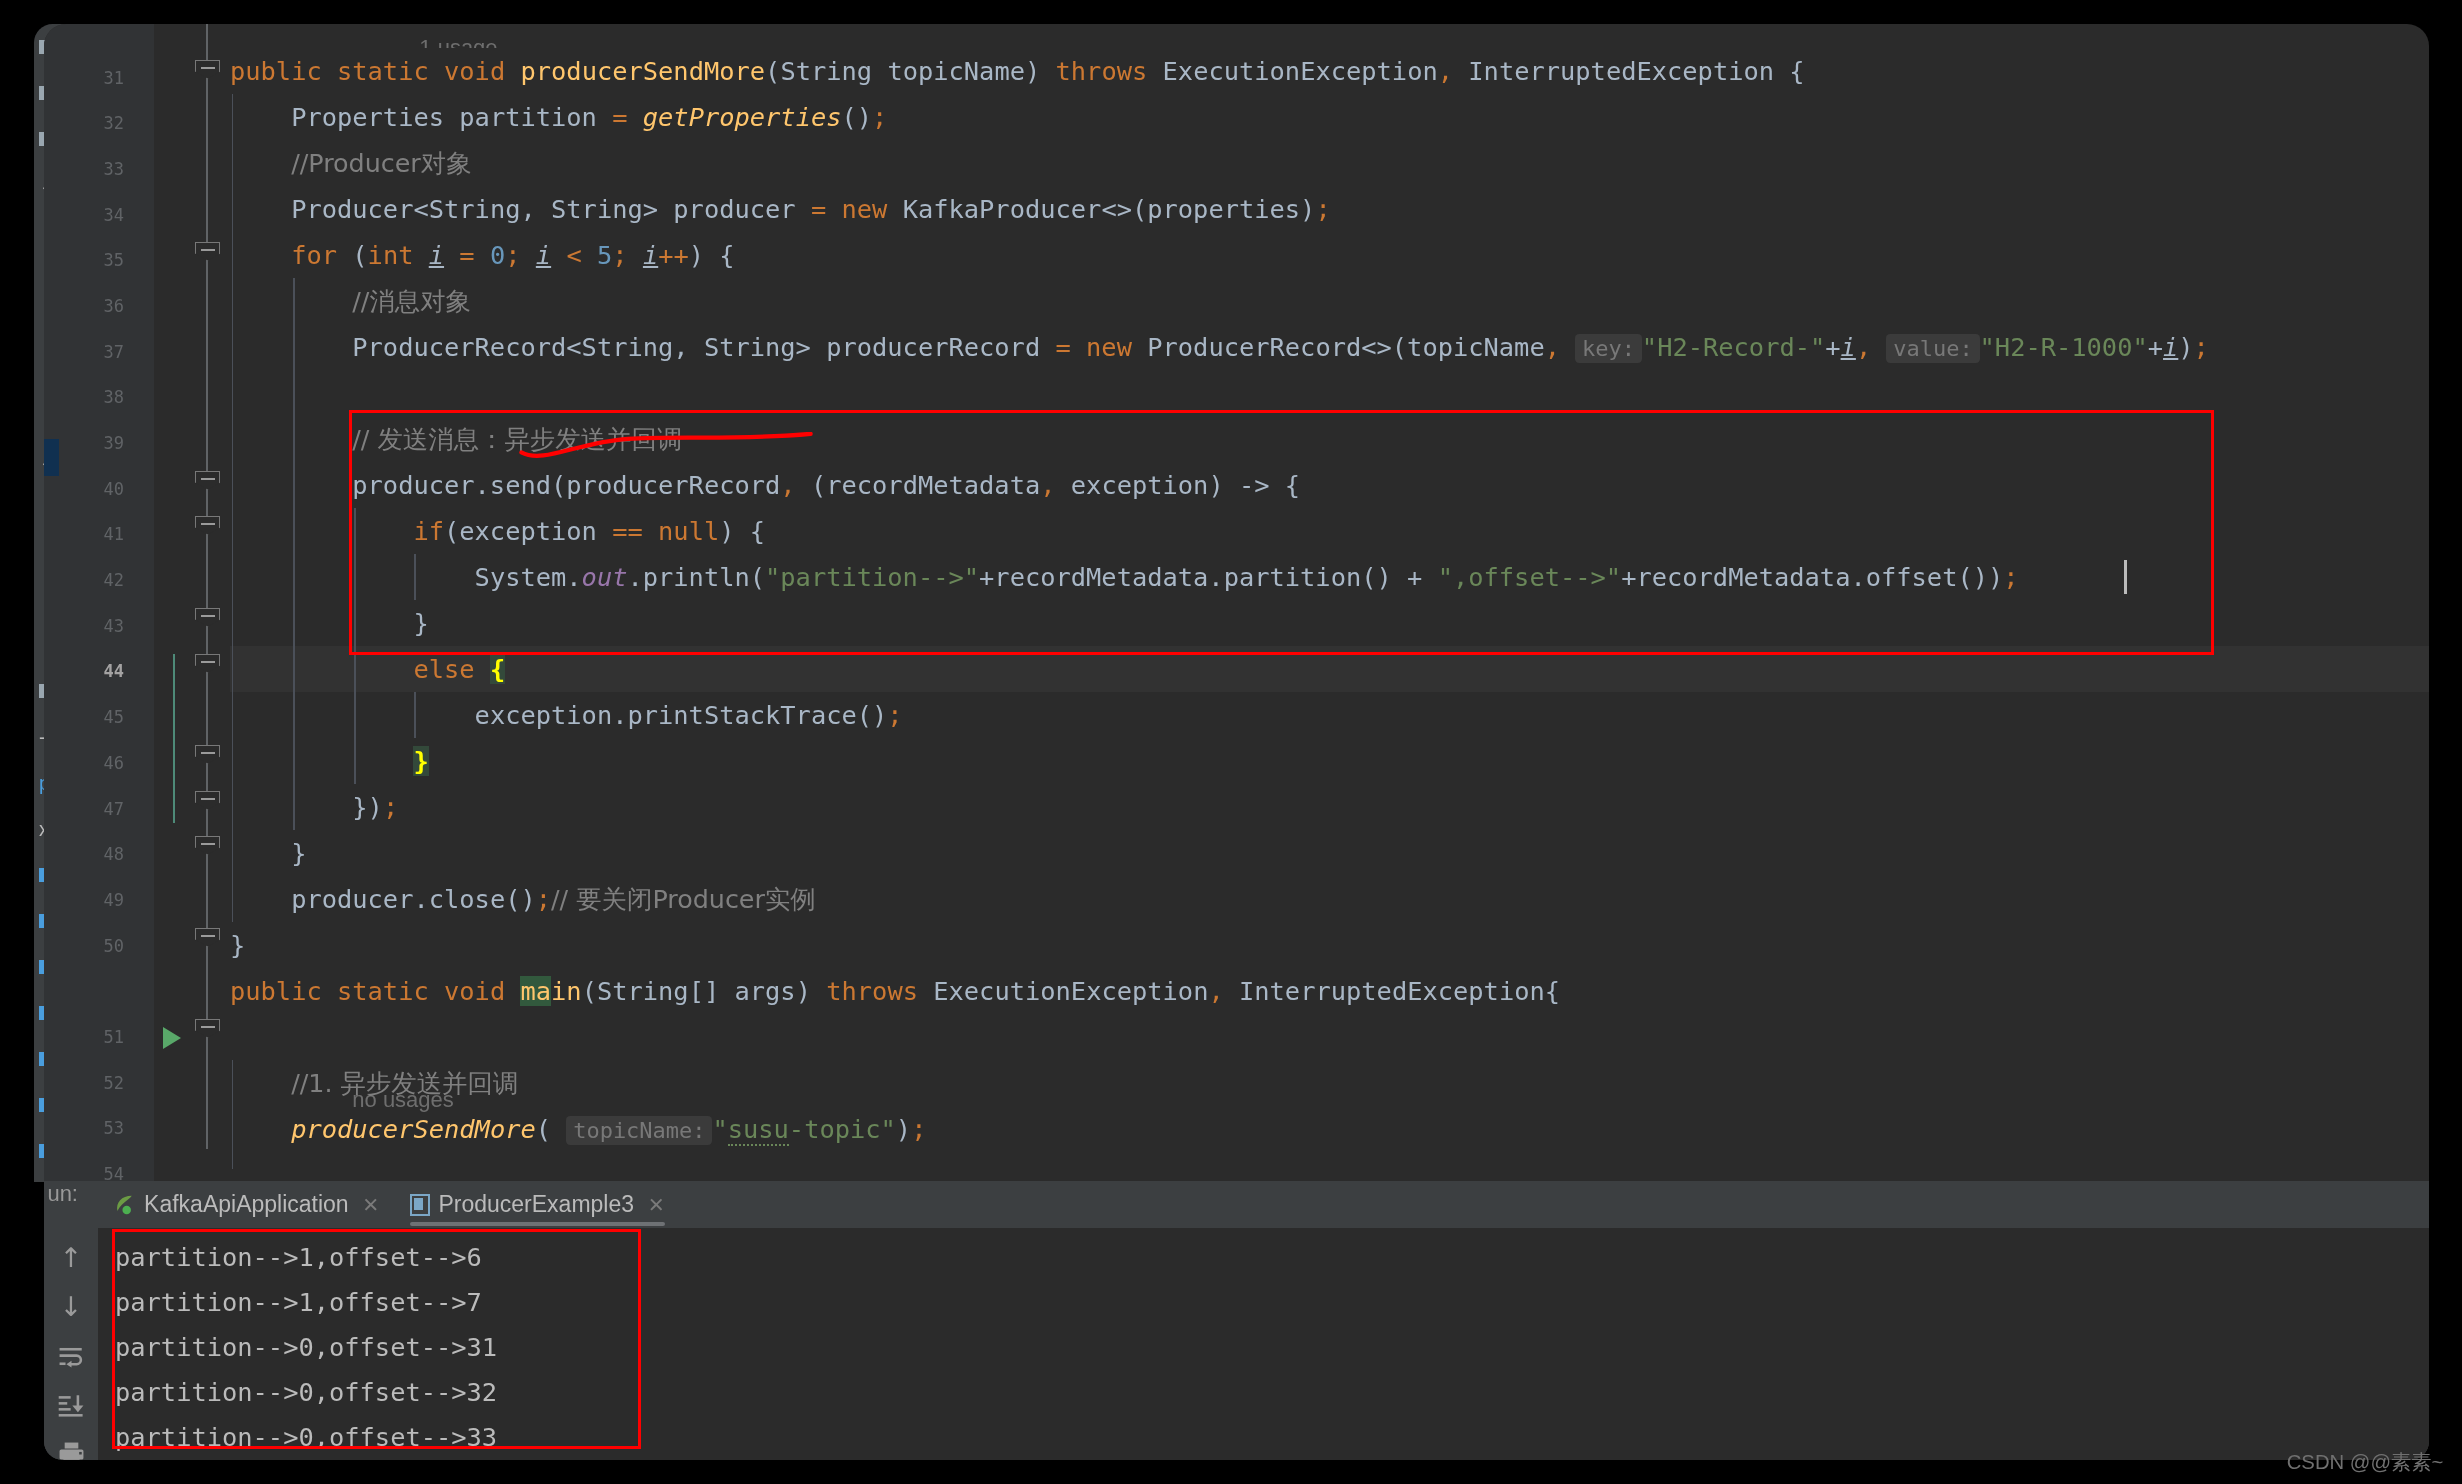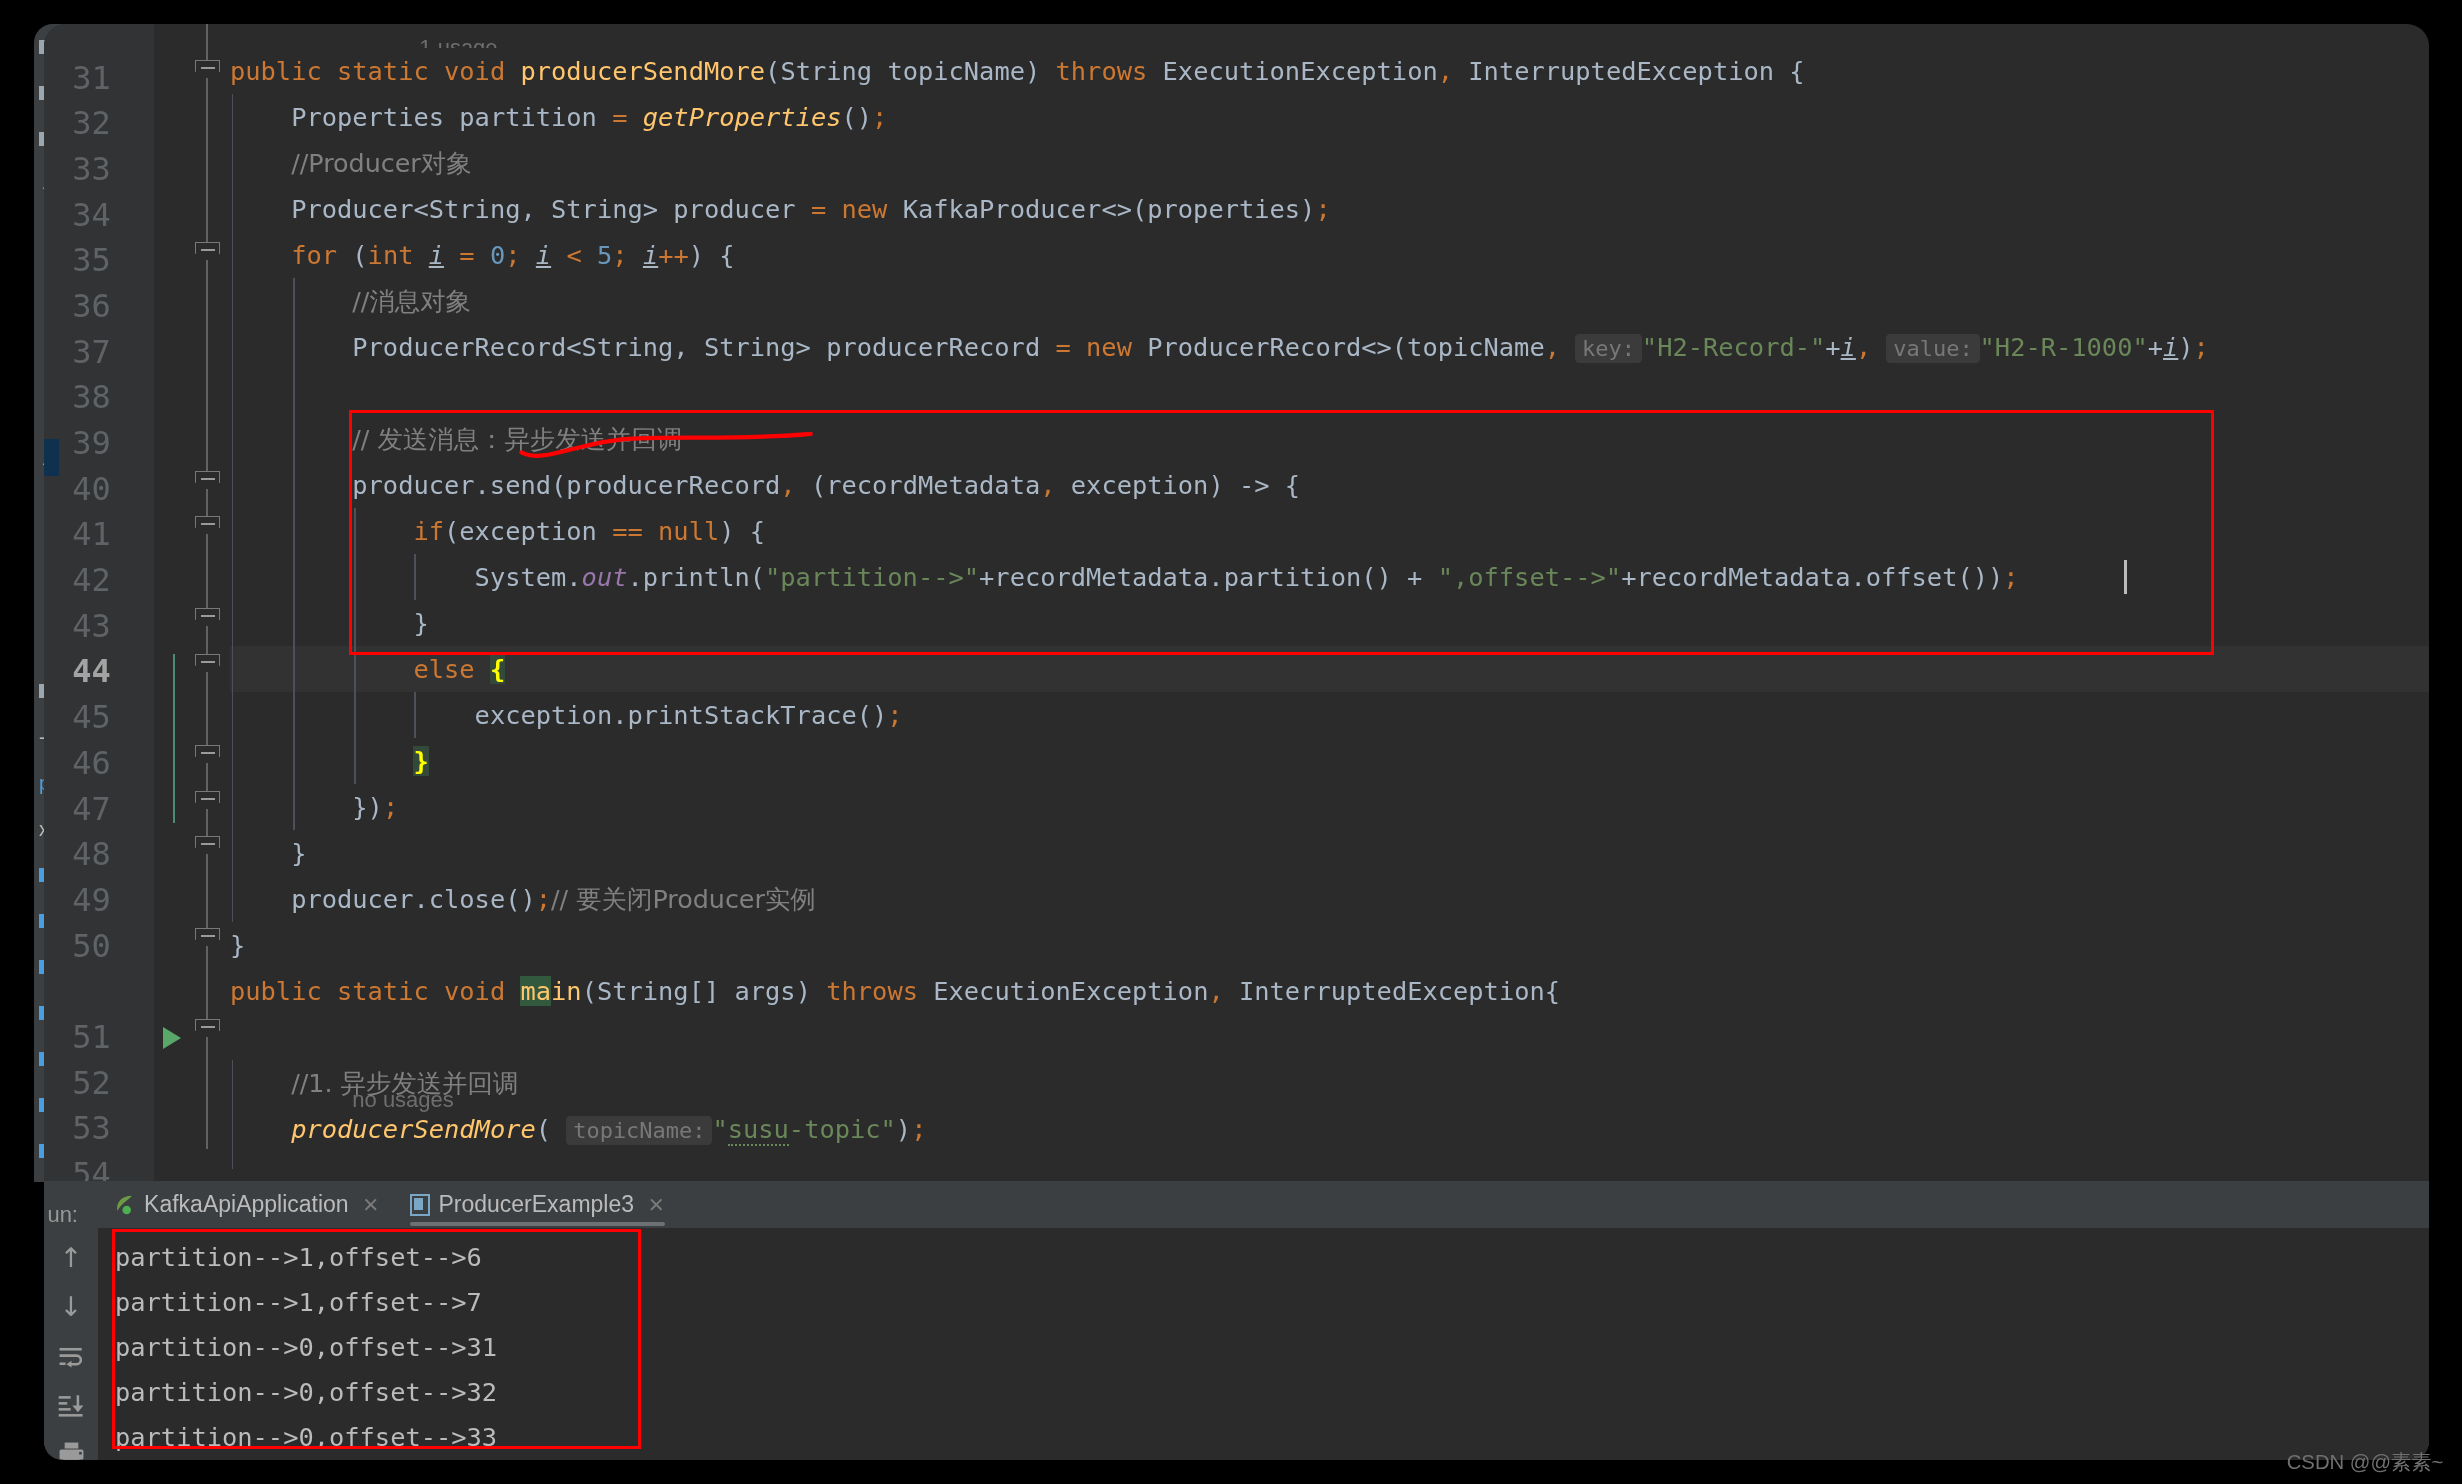--- a/index.html
+++ b/index.html
@@ -32,22 +32,22 @@
     border-top-left-radius: 22px; border-top-right-radius: 22px;
     overflow: hidden;
   }
 
   
   #gutter {
     position: absolute; left: 0; top: 0; width: 110px; height: 100%;
     background: #313335;
   }
   .lnum {
-    position: absolute; right: 16px; width: 93px; text-align: center;
-    font-family: "DejaVu Sans Mono", monospace; font-size: 32px; color: #606366;
+    position: absolute; right: 30px; width: 93px; text-align: right;
+    font-family: "DejaVu Sans Mono", monospace; font-size: 17px; color: #606366;
     line-height: 46px; height: 46px;
   }
   .lnum.cur { color: #a4a3a3; font-weight: bold; }
 
   
   #fold-col { position: absolute; left: 110px; top: 0; width: 76px; height: 100%; background:#2b2b2b; }
   .fold-line { position:absolute; left: 52px; width: 1.7px; background: #606366; }
   .fold-box {
     position: absolute; left: 41px; width: 25.4px; height: 18.6px;
     border: 1.7px solid #787878; background: #2b2b2b;
@@ -113,21 +113,21 @@
   
   #red-underline { position:absolute; left: 518px; top: 432px; width: 296px; height: 34px; }
 
   
   #run-panel {
     position: absolute; left: 44px; top: 1181px; width: 2385px; height: 279px;
     background: #3c3f41;
     border-bottom-left-radius: 18.6px; border-bottom-right-radius: 18.6px;
     overflow: hidden;
   }
-  #run-tabs { position: absolute; left:0; top: 0; width: 100%; height: 47px; background: #3c3f41; display:flex; align-items:flex-end; }
+  #run-tabs { position: absolute; left:0; top: 0; width: 100%; height: 47px; background: #3c3f41; display:flex; align-items:flex-start; }
   #run-label {
     font-family: "Liberation Sans", sans-serif; font-size: 22px; color: #999999;
     margin-left: 3.4px; width: 51px;
   }
   .run-tab { display:flex; align-items:center; gap: 8.5px; height: 47px; padding: 0 15.2px;
              font-family: "Liberation Sans", sans-serif; font-size: 23px; color: #bbbbbb; position:relative; }
   .run-tab.active::after {
     content:""; position:absolute; left: 15.2px; right: 15.2px; bottom: 1.7px; height: 4.2px;
     background: #6e7174; border-radius: 2.5px;
   }

